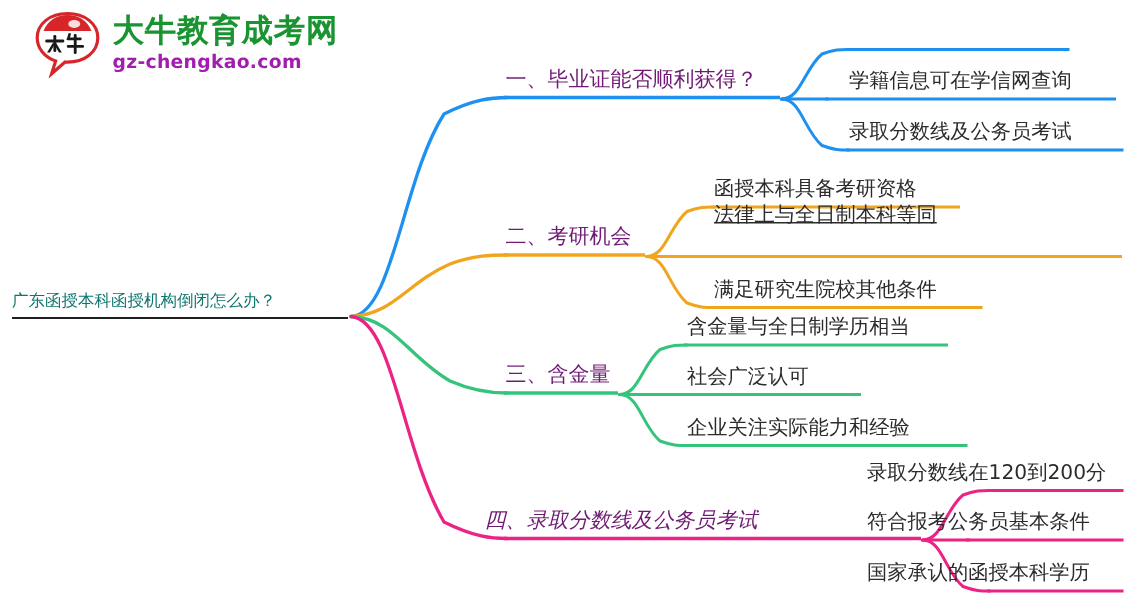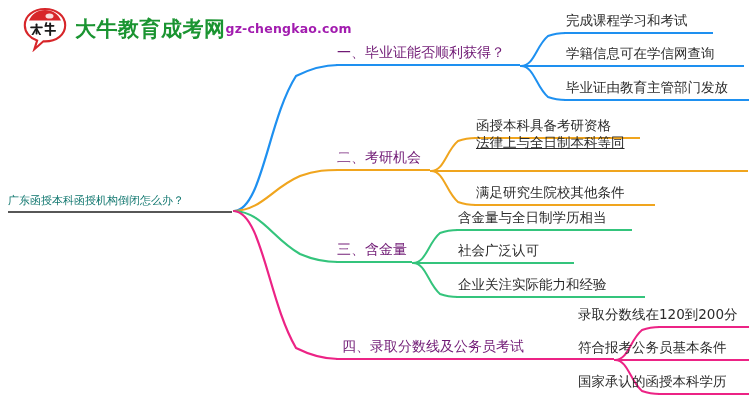--- a/index.html
+++ b/index.html
@@ -27,21 +27,21 @@
     gap: 7px;
   }
   .logo-mark {
     position: relative;
     width: 46px;
     height: 46px;
     flex: 0 0 46px;
   }
   .logo-text-block {
     display: flex;
-    flex-direction: row;
+    flex-direction: column;
     justify-content: center;
     line-height: 1;
   }
   .logo-title {
     font-size: 21px;
     font-weight: bold;
     color: #1a9431;
     letter-spacing: 0.5px;
     white-space: nowrap;
   }
@@ -170,25 +170,24 @@
 
     <path d="M615 360 C628 360 630 381 642 391 C650 394 654 394 660 394" stroke="#ec2385" stroke-width="2.0" stroke-linecap="round"></path>
     <line x1="658" y1="394" x2="749" y2="394" stroke="#ec2385" stroke-width="2.0"></line>
   </svg>
 
   <div class="node-text root-text" style="left:8px; top:193px;">广东函授本科函授机构倒闭怎么办？</div>
 
   <div class="node-text branch-text" style="left:337px; top:44px;">一、毕业证能否顺利获得？</div>
   <div class="node-text branch-text" style="left:337px; top:149px;">二、考研机会</div>
   <div class="node-text branch-text" style="left:337px; top:241px;">三、含金量</div>
-  <div class="node-text branch-text" style="left:342px; top:338px;">四、录取分数线及公务员考试</div>
+  <div class="node-text branch-text" style="left:323px; top:338px;font-style:italic;">四、录取分数线及公务员考试</div>
 
-  <div class="node-text leaf-text" style="left:566px; top:12px;">完成课程学习和考试</div>
   <div class="node-text leaf-text" style="left:566px; top:45px;">学籍信息可在学信网查询</div>
-  <div class="node-text leaf-text" style="left:566px; top:79px;">毕业证由教育主管部门发放</div>
+  <div class="node-text leaf-text" style="left:566px; top:79px;">录取分数线及公务员考试</div>
 
   <div class="node-text leaf-text" style="left:476px; top:117px;">函授本科具备考研资格</div>
   <div class="node-text leaf-text" style="left:476px; top:134px;text-decoration:underline;">法律上与全日制本科等同</div>
   <div class="node-text leaf-text" style="left:476px; top:184px;">满足研究生院校其他条件</div>
 
   <div class="node-text leaf-text" style="left:458px; top:209px;">含金量与全日制学历相当</div>
   <div class="node-text leaf-text" style="left:458px; top:242px;">社会广泛认可</div>
   <div class="node-text leaf-text" style="left:458px; top:276px;">企业关注实际能力和经验</div>
 
   <div class="node-text leaf-text" style="left:578px; top:306px;">录取分数线在120到200分</div>

